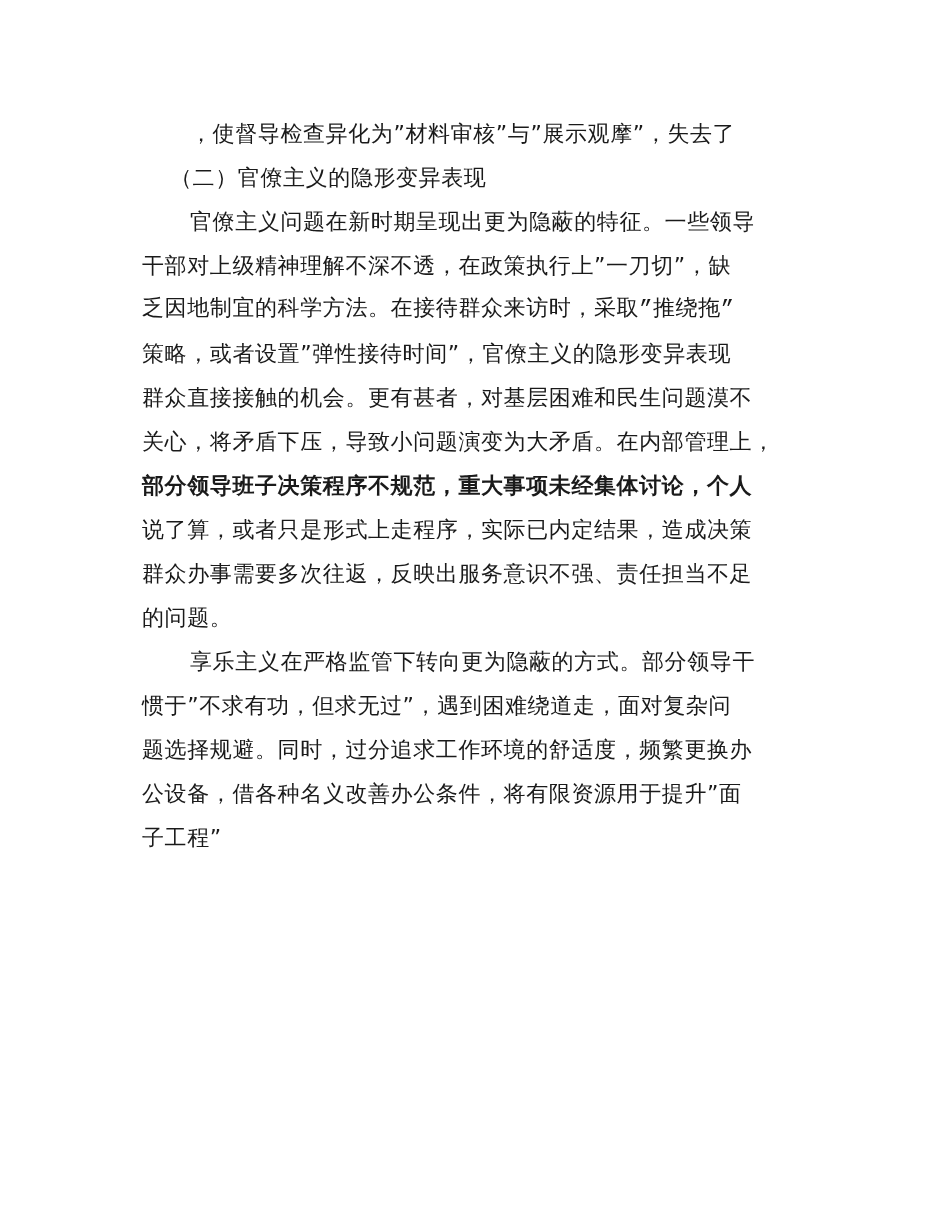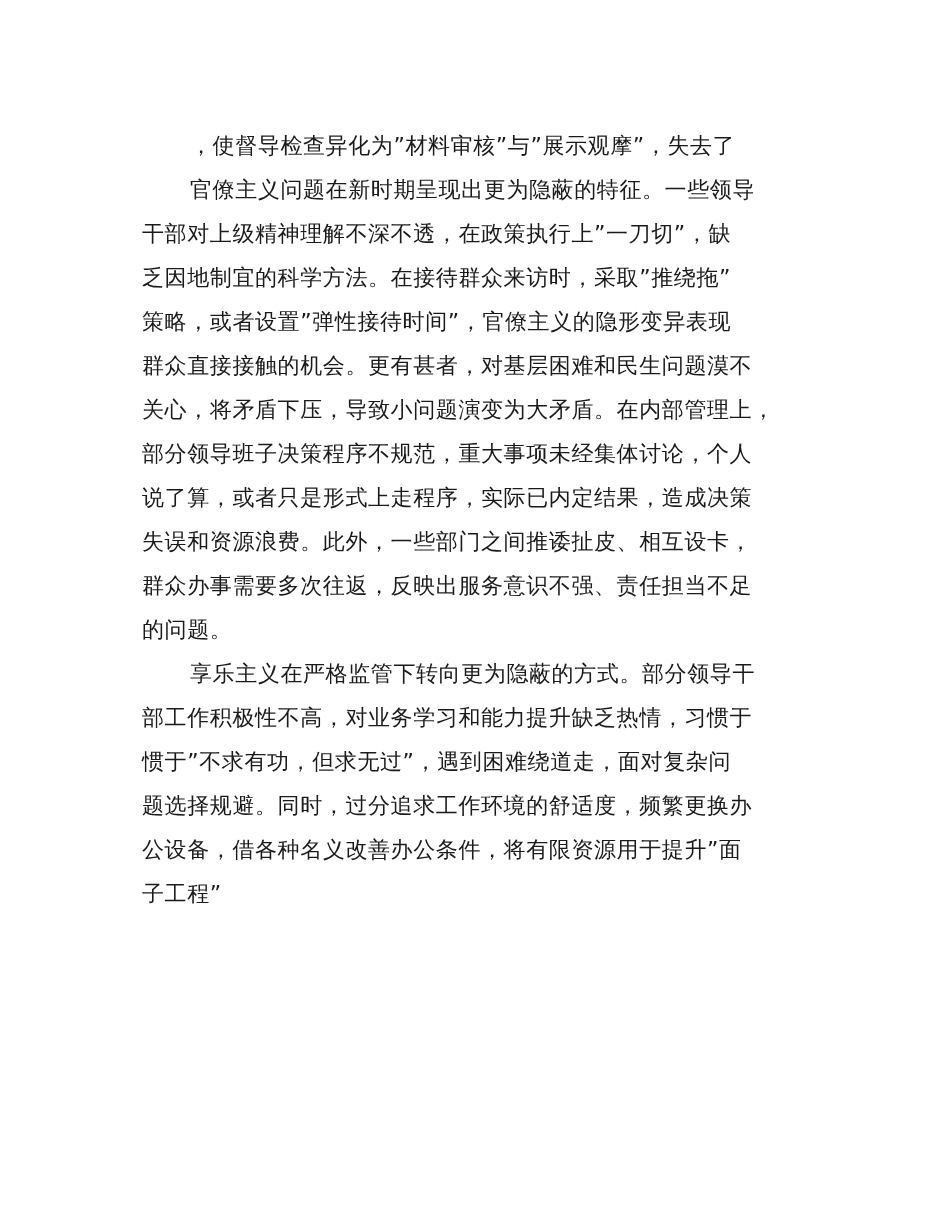--- a/index.html
+++ b/index.html
@@ -1,20 +1,20 @@
 <!DOCTYPE html>
 <html><head>
 <meta charset="utf-8">
 <style>
   html, body { margin: 0; padding: 0; background: #ffffff; }
   body { width: 950px; height: 1230px; position: relative; overflow: hidden; }
   .page {
     position: absolute;
     left: 142px;
-    top: 124px;
+    top: 112px;
     width: 670px;
     font-family: "DejaVu Sans", "Liberation Sans", sans-serif;
     font-size: 22px;
     line-height: 44px;
     color: #1a1a1a;
   }
   .para {
     margin: 0;
     text-indent: 48px;
     text-align: justify;
@@ -32,38 +32,37 @@
 </style>
 </head>
 <body>
 
 <div class="page">
 
   <p class="para">
     <span class="line" style="text-indent:48px;">，使督导检查异化为”材料审核”与”展示观摩”，失去了</span>
   </p>
 
+  <p class="heading">（二）官僚主义的隐形变异表现</p>
 
   <p class="para">
     <span class="line" style="text-indent:48px;">官僚主义问题在新时期呈现出更为隐蔽的特征。一些领导</span>
     <span class="line" style="text-indent:0;">干部对上级精神理解不深不透，在政策执行上”一刀切”，缺</span>
-    <span class="line" style="text-indent:0;">乏因地制宜的科学方法。在接待群众来访时，采取”推绕拖”</span>
+    <span class="line" style="text-indent:0;font-family:Liberation Mono, monospace;">乏因地制宜的科学方法。在接待群众来访时，采取”推绕拖”</span>
     <span class="line" style="text-indent:0;">策略，或者设置”弹性接待时间”，官僚主义的隐形变异表现</span>
     <span class="line" style="text-indent:0;">群众直接接触的机会。更有甚者，对基层困难和民生问题漠不</span>
     <span class="line" style="text-indent:0;">关心，将矛盾下压，导致小问题演变为大矛盾。在内部管理上，</span>
-    <span class="line" style="text-indent:0;">部分领导班子决策程序不规范，重大事项未经集体讨论，个人</span>
+    <span class="line" style="text-indent:0;font-weight:bold;">部分领导班子决策程序不规范，重大事项未经集体讨论，个人</span>
     <span class="line" style="text-indent:0;">说了算，或者只是形式上走程序，实际已内定结果，造成决策</span>
-    <span class="line" style="text-indent:0;">失误和资源浪费。此外，一些部门之间推诿扯皮、相互设卡，</span>
     <span class="line" style="text-indent:0;">群众办事需要多次往返，反映出服务意识不强、责任担当不足</span>
     <span class="line" style="text-indent:0;">的问题。</span>
   </p>
 
 
   <p class="para">
     <span class="line" style="text-indent:48px;">享乐主义在严格监管下转向更为隐蔽的方式。部分领导干</span>
-    <span class="line" style="text-indent:0;">部工作积极性不高，对业务学习和能力提升缺乏热情，习惯于</span>
     <span class="line" style="text-indent:0;">惯于”不求有功，但求无过”，遇到困难绕道走，面对复杂问</span>
     <span class="line" style="text-indent:0;">题选择规避。同时，过分追求工作环境的舒适度，频繁更换办</span>
     <span class="line" style="text-indent:0;">公设备，借各种名义改善办公条件，将有限资源用于提升”面</span>
     <span class="line" style="text-indent:0;">子工程”</span>
   </p>
 
 </div>
 
 </body></html>

